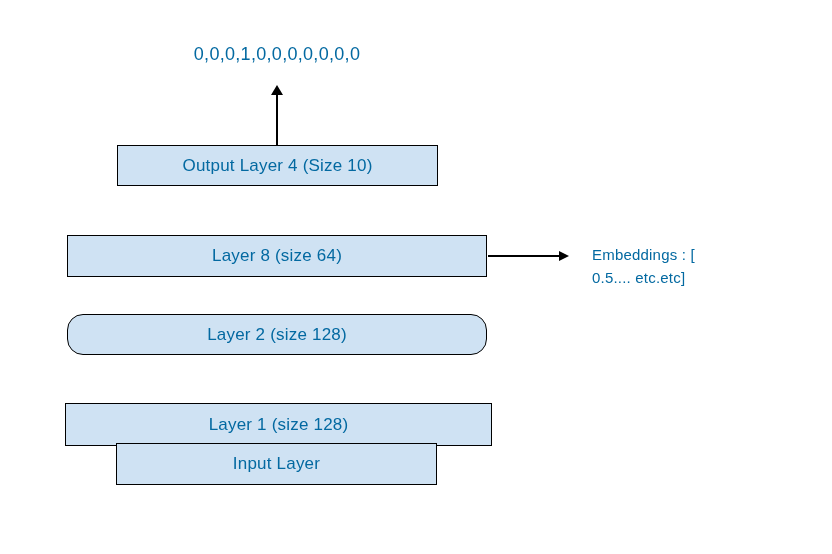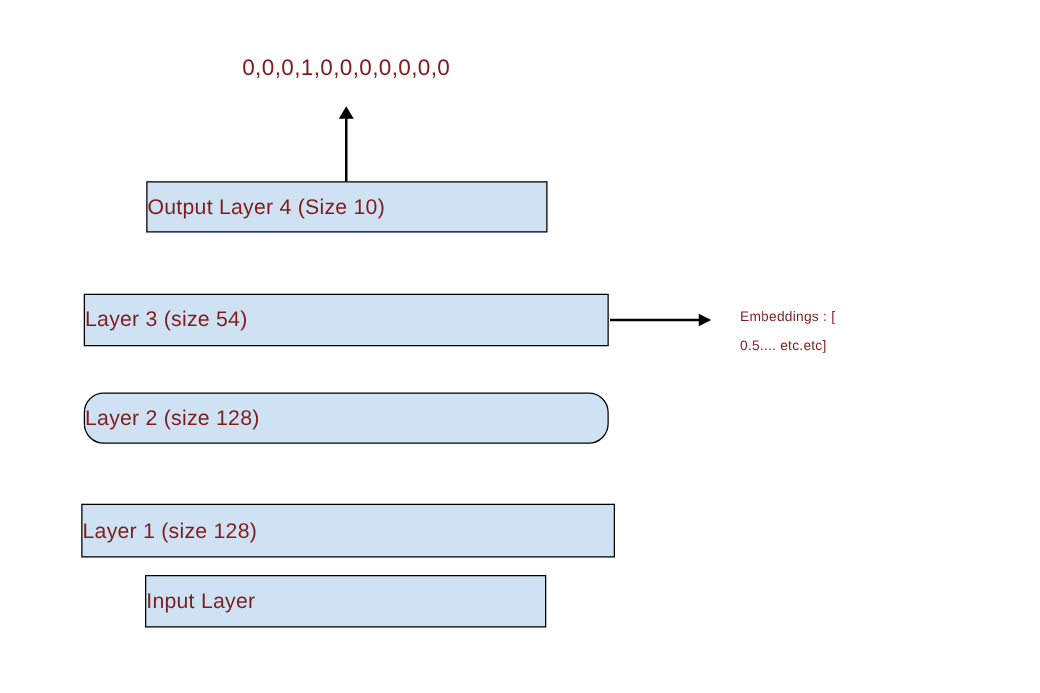--- a/index.html
+++ b/index.html
@@ -6,29 +6,30 @@
     margin: 0;
     padding: 0;
     background: #ffffff;
   }
   #canvas {
     position: relative;
     width: 832px;
     height: 554px;
     background: #ffffff;
     font-family: "Liberation Sans", sans-serif;
-    color: #7f1d1d;
+    color: #0369a1;
     overflow: hidden;
   }
   .layer-box {
     position: absolute;
     background: #cfe2f3;
     border: 1.5px solid #000000;
     display: flex;
     align-items: center;
+    justify-content: center;
     font-size: 17px;
     box-sizing: border-box;
     letter-spacing: 0.2px;
   }
   .vector-text {
     position: absolute;
     left: 117px;
     top: 44px;
     width: 320px;
     text-align: center;
@@ -70,49 +71,49 @@
     width: 0;
     height: 0;
     border-top: 5px solid transparent;
     border-bottom: 5px solid transparent;
     border-left: 10px solid #000000;
   }
   .embeddings-text {
     position: absolute;
     left: 592px;
     top: 243px;
-    font-size: 11px;
+    font-size: 15px;
     line-height: 23px;
     letter-spacing: 0.2px;
     white-space: nowrap;
   }
   #box-output { left: 117px; top: 145px; width: 321px; height: 41px; }
   #box-layer3 { left: 67px;  top: 235px; width: 420px; height: 42px; }
   #box-layer2 { left: 67px;  top: 314px; width: 420px; height: 41px; border-radius: 16px; }
   #box-layer1 { left: 65px;  top: 403px; width: 427px; height: 43px; }
-  #box-input  { left: 116px; top: 460px; width: 321px; height: 42px; }
+  #box-input  { left: 116px; top: 443px; width: 321px; height: 42px; }
 </style>
 </head>
 <body>
 
 <div id="canvas">
 
   <div class="vector-text">0,0,0,1,0,0,0,0,0,0,0</div>
 
   <div>
     <div class="arrow-up-head"></div>
     <div class="arrow-up-line"></div>
   </div>
 
   <div id="box-output" class="layer-box">
     <span>Output Layer 4 (Size 10)</span>
   </div>
 
   <div id="box-layer3" class="layer-box">
-    <span>Layer 3 (size 54)</span>
+    <span>Layer 8 (size 64)</span>
   </div>
 
   <div>
     <div class="arrow-right-line"></div>
     <div class="arrow-right-head"></div>
   </div>
 
   <div class="embeddings-text">
     <div>Embeddings : [</div>
     <div>0.5.... etc.etc]</div>

